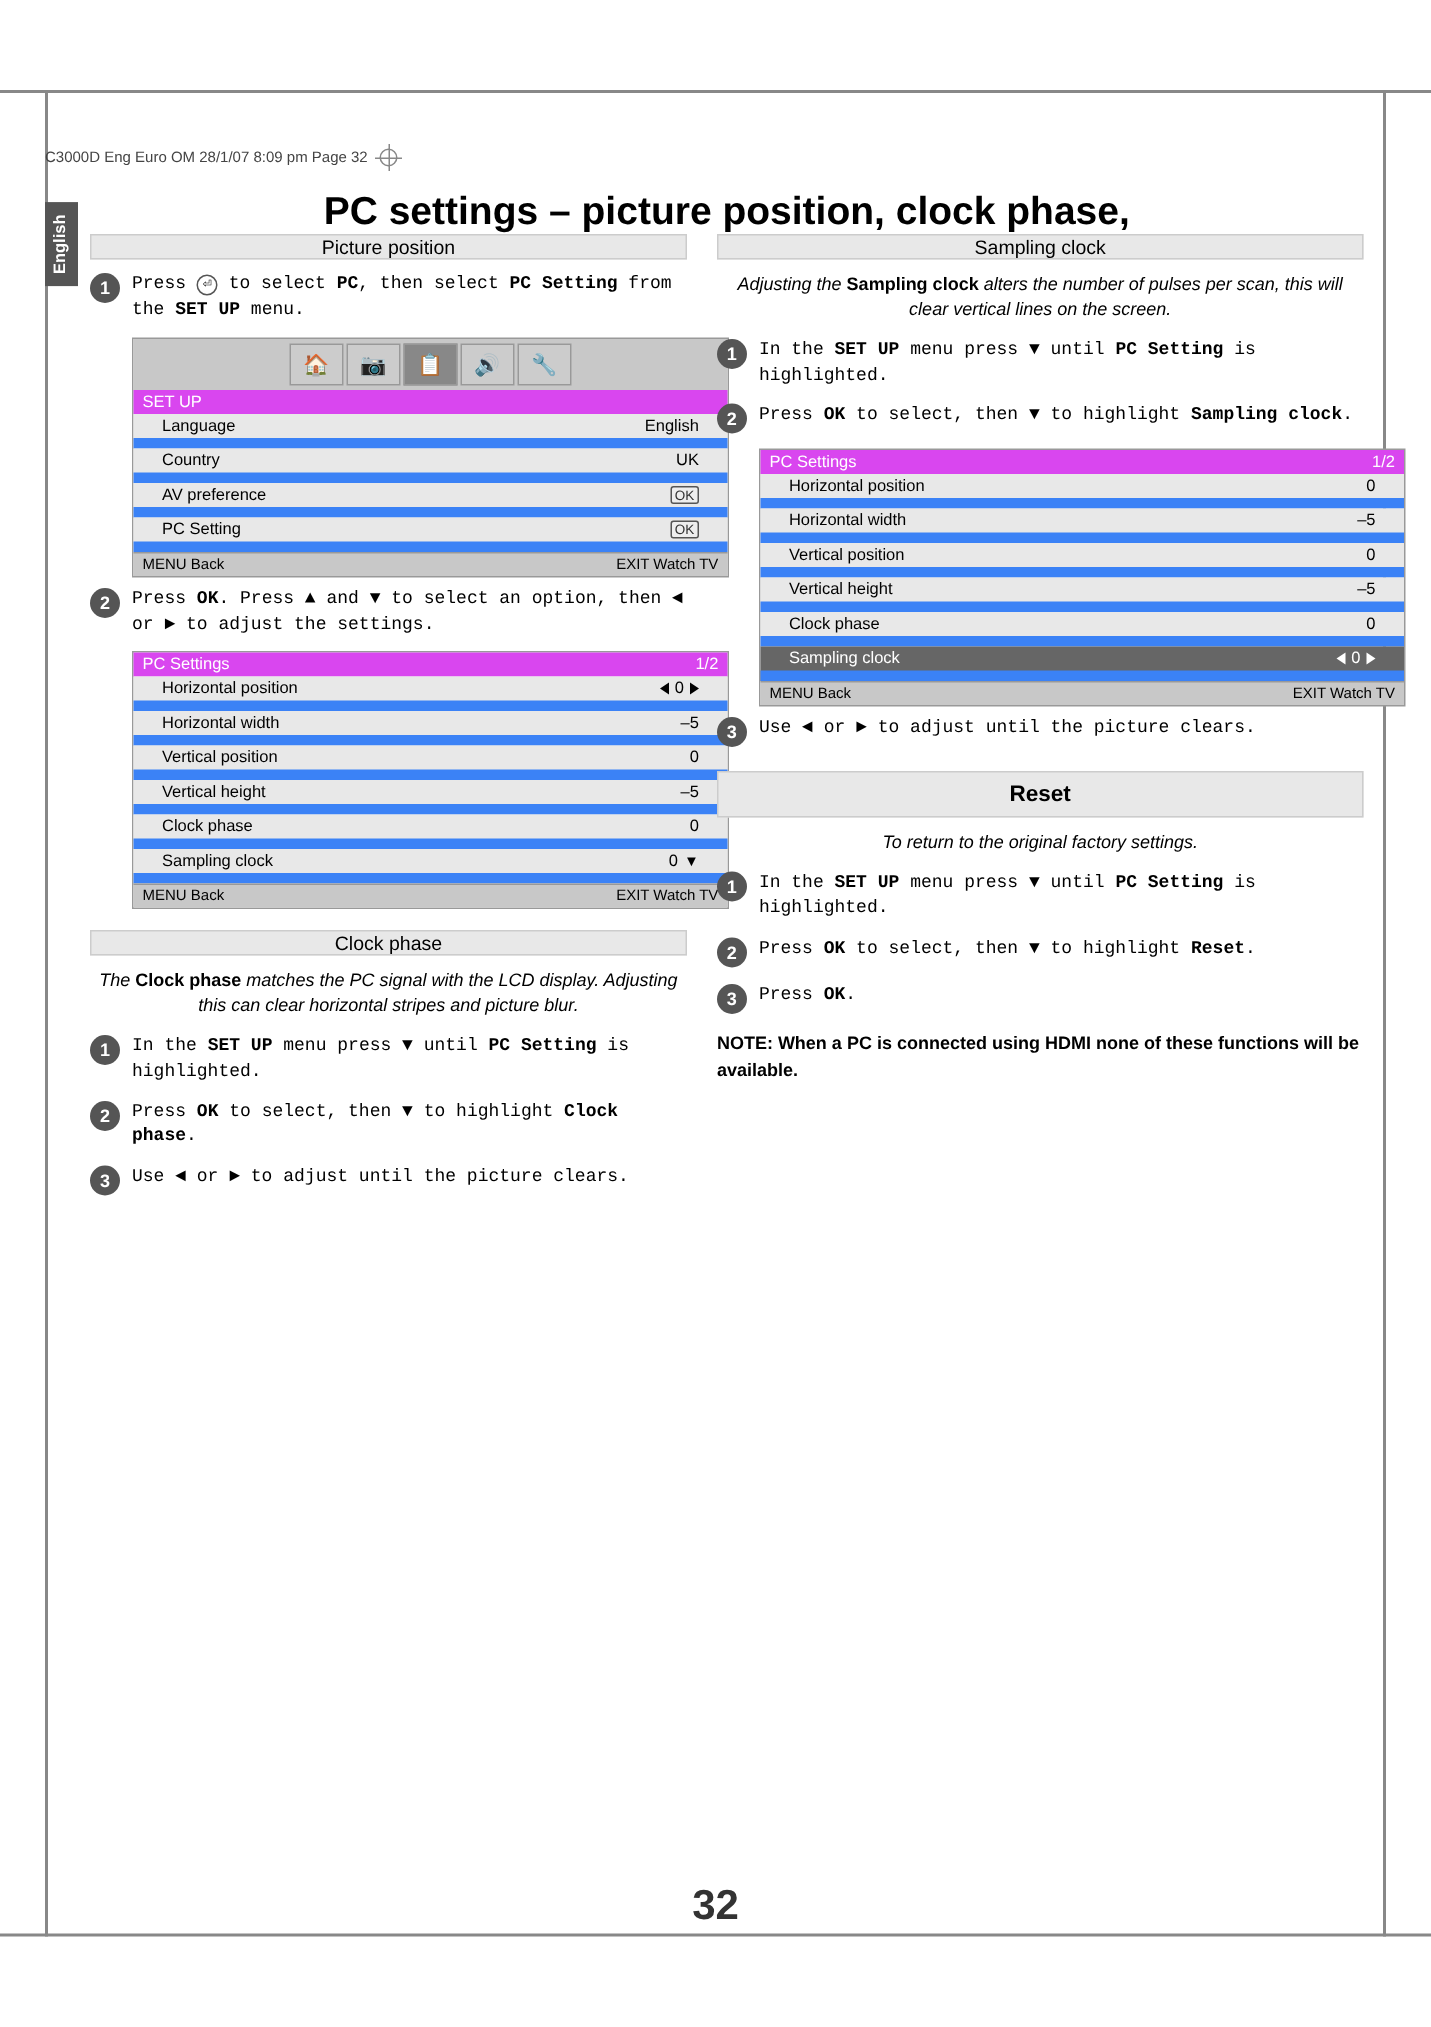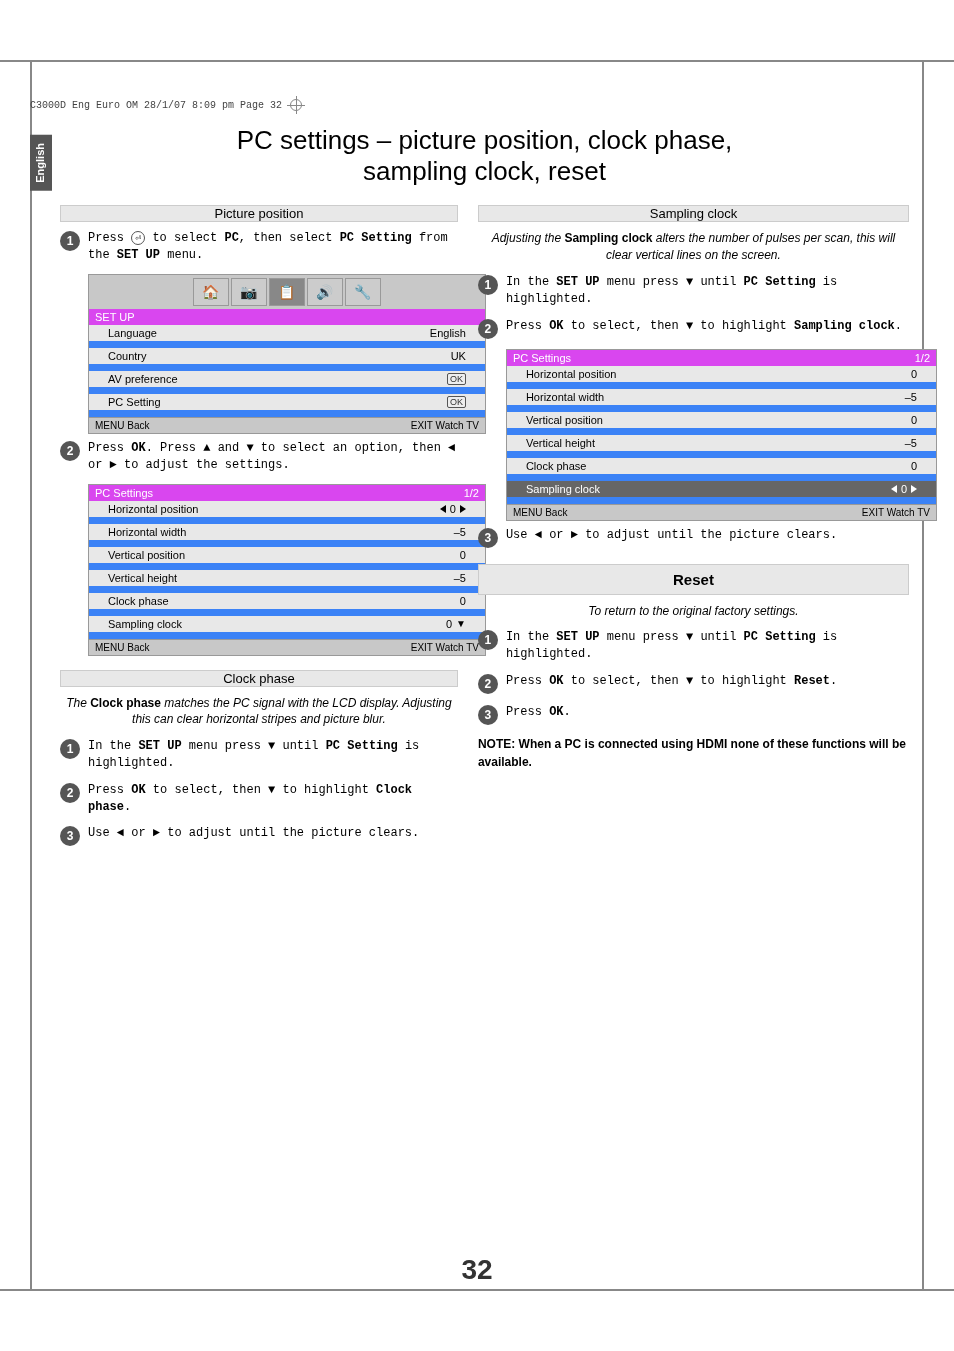--- a/index.html
+++ b/index.html
@@ -36,21 +36,20 @@
     .header-line {
       position: absolute;
       top: 95px;
       left: 30px;
       right: 30px;
       font-size: 10px;
       color: #444;
       display: flex;
       align-items: center;
       gap: 4px;
-      font-family: Liberation Mono, monospace;
     }
 
     
     .english-tab {
       position: absolute;
       left: 30px;
       top: 135px;
       background: #555;
       color: #fff;
       writing-mode: vertical-rl;
@@ -68,23 +67,22 @@
       top: 115px;
       left: 60px;
       right: 45px;
       bottom: 80px;
     }
 
     
     .page-title {
       text-align: center;
       font-size: 26px;
-      font-weight: normal;
+      font-weight: bold;
       line-height: 1.2;
-      margin-bottom: 18px;
       margin-top: 10px;
     }
 
     
     .two-col {
       display: flex;
       gap: 20px;
       width: 100%;
     }
     .col-left {
@@ -329,21 +327,20 @@
   <div class="crosshair-wrap">
     <div class="crosshair-mark"></div>
     <div class="crosshair-circle"></div>
   </div>
 </div>
 
 <div class="main-content">
 
   <h1 class="page-title">
     <span>PC settings – picture position, clock phase,</span><br>
-    <span>sampling clock, reset</span>
   </h1>
 
   <div class="two-col">
 
     <div class="col-left">
 
       <div class="section-content">
         <div class="section-box">Picture position</div>
 
         <div class="step">

